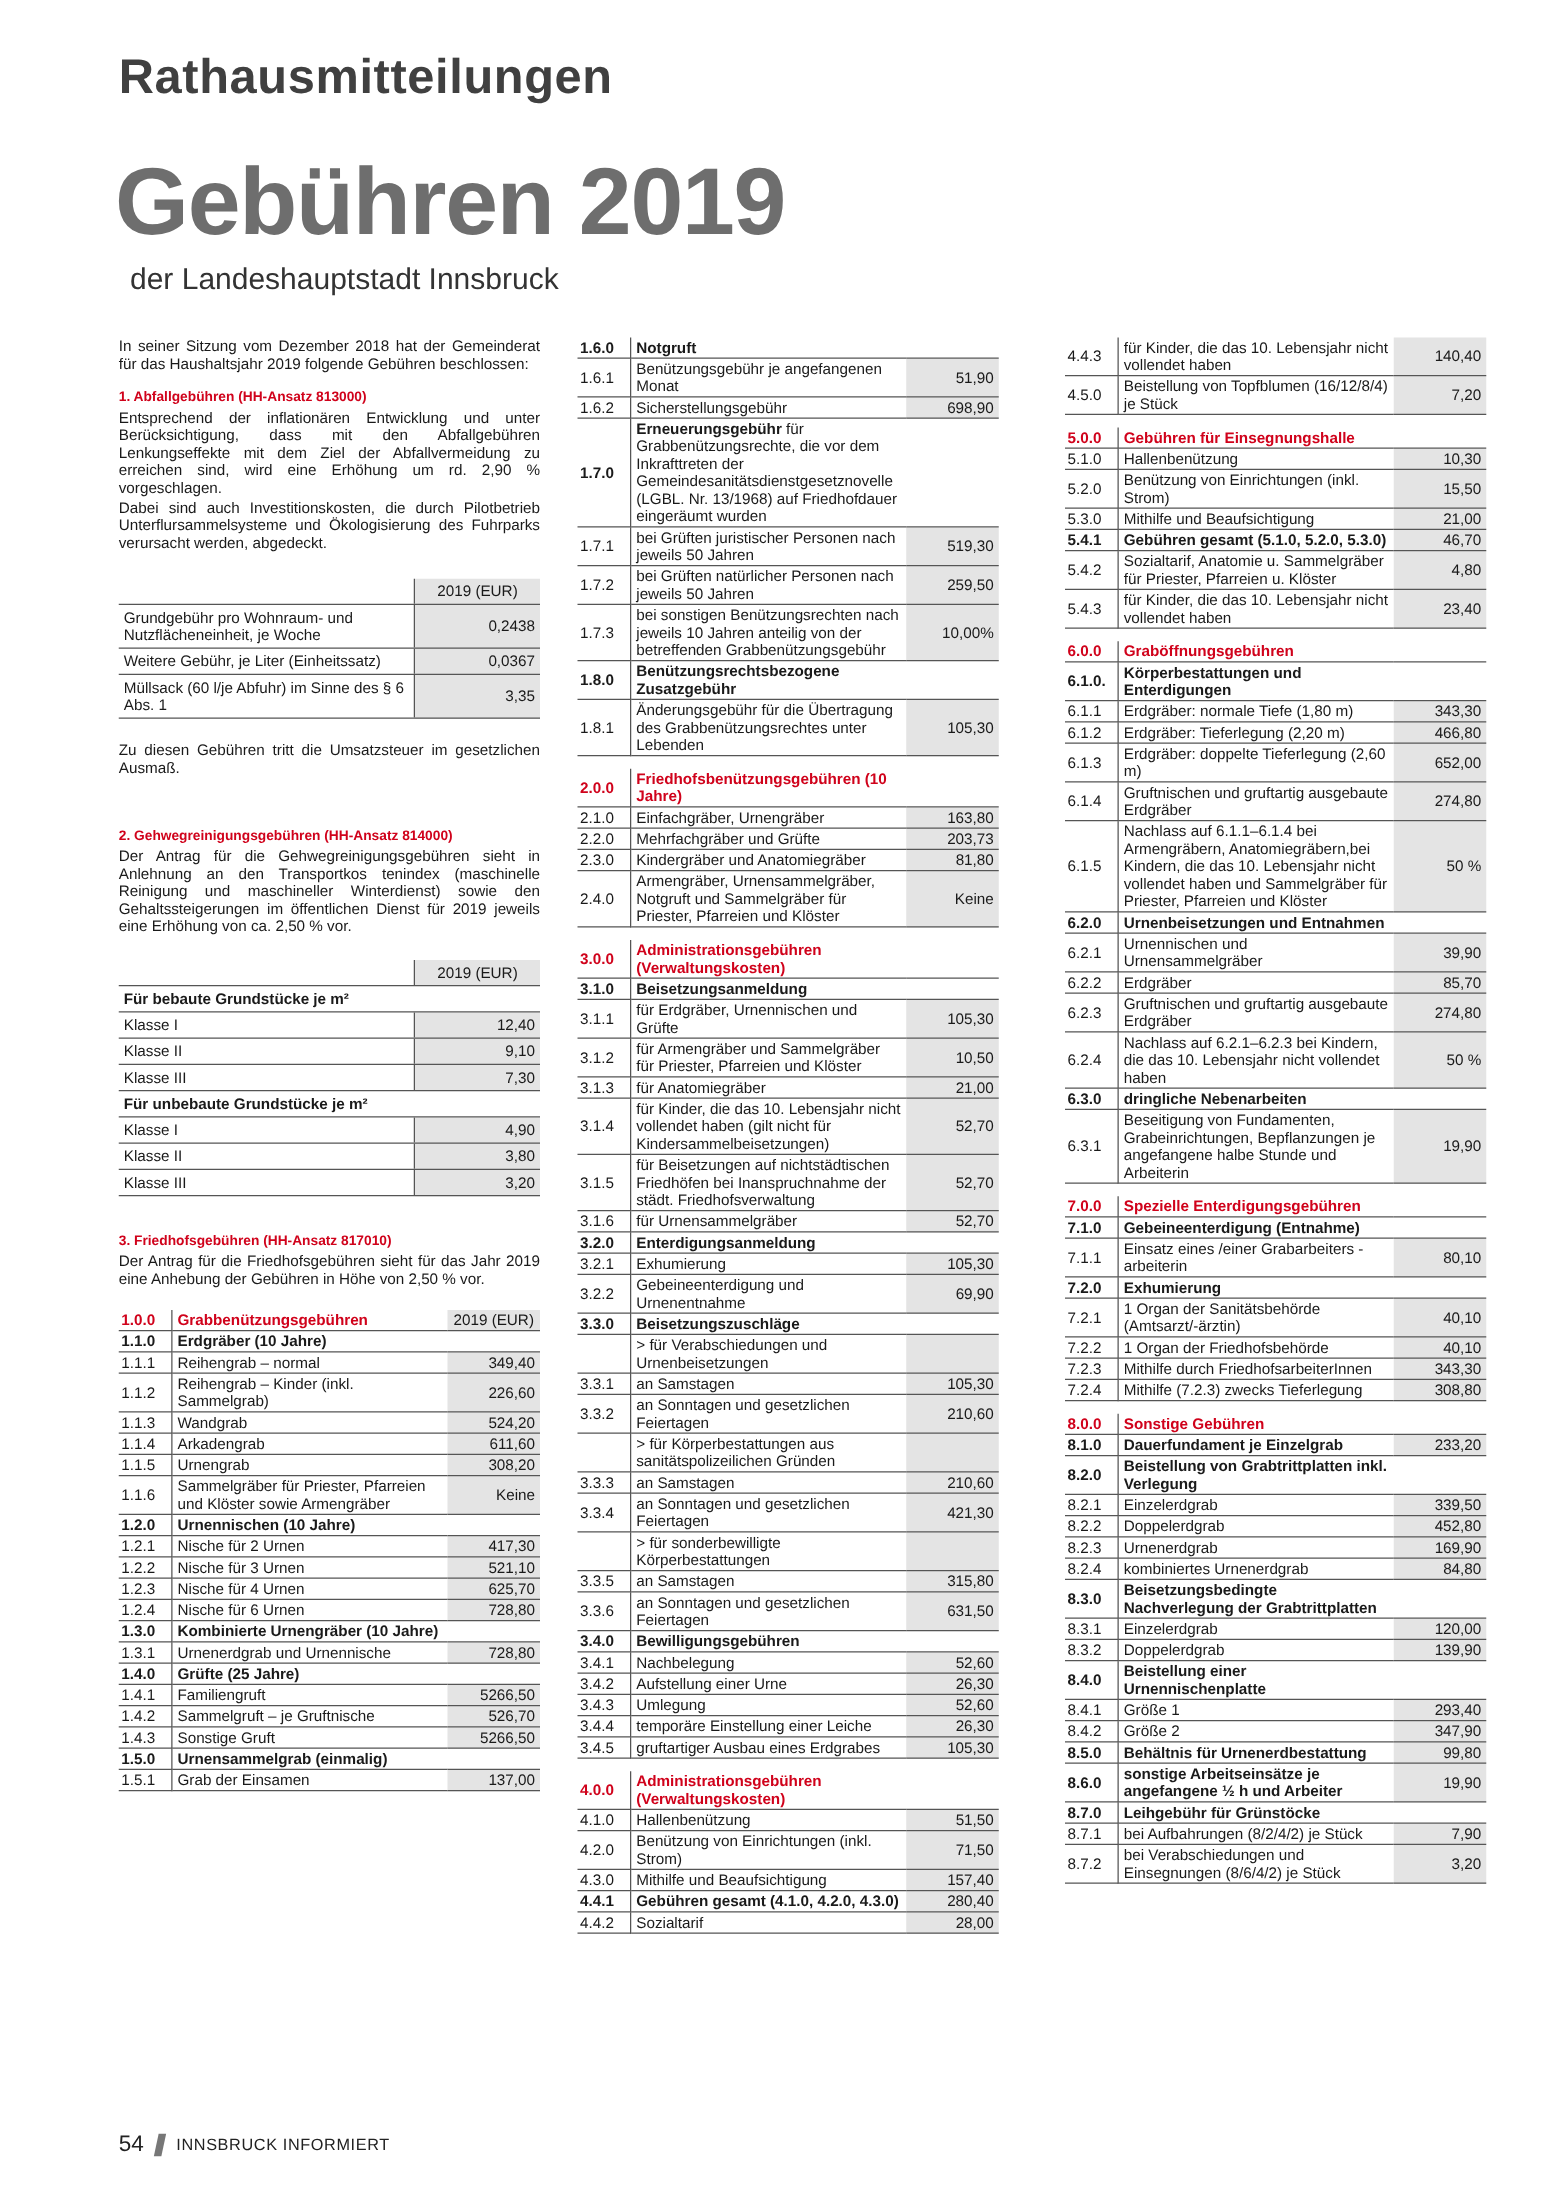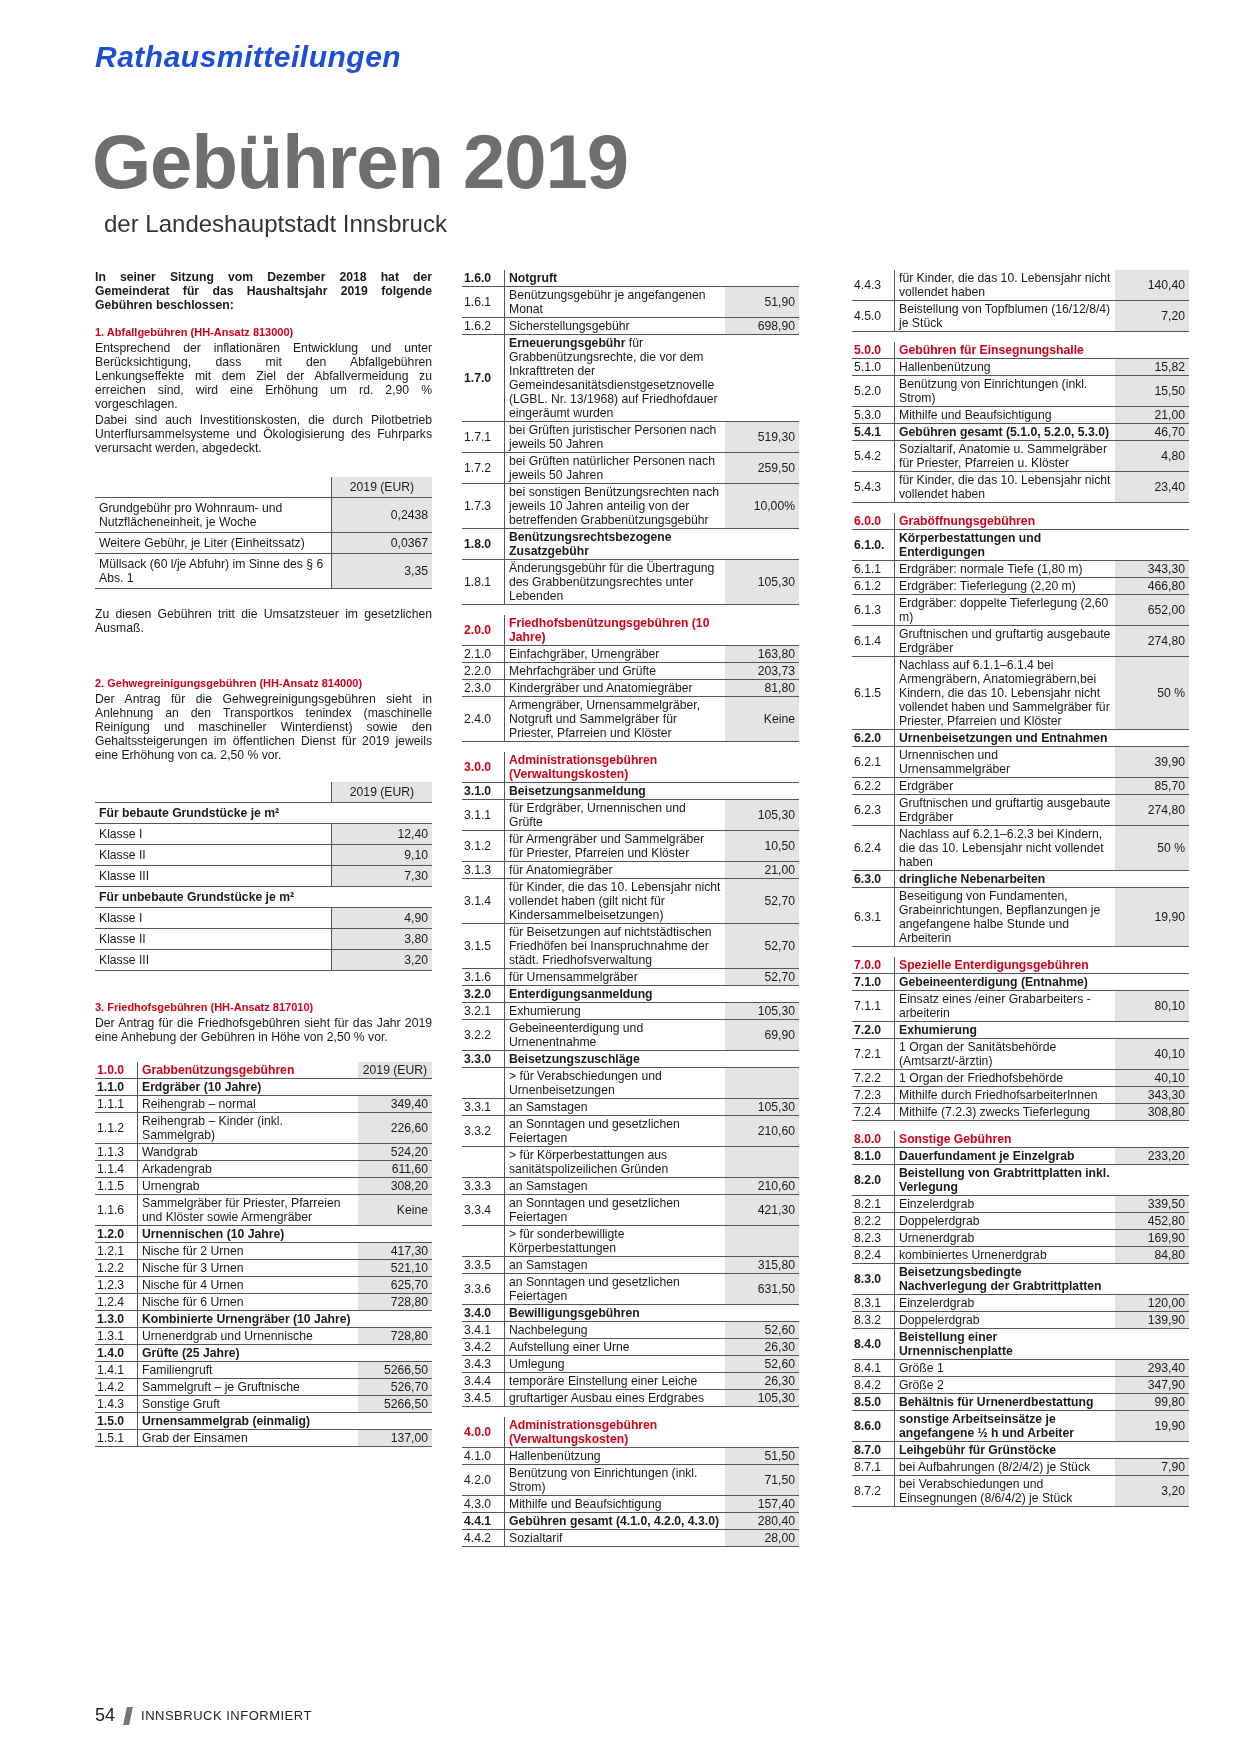--- a/index.html
+++ b/index.html
@@ -1,24 +1,24 @@
 <!DOCTYPE html>
 <html><head>
 <meta charset="utf-8">
 <style>
   html, body { margin:0; padding:0; background:#fff; }
   body { width:1240px; height:1754px; position:relative; font-family:"Liberation Sans", sans-serif; color:#1a1a1a; overflow:hidden; }
-  .kicker { position:absolute; left:95px; top:40px; font-size:30px; font-weight:bold; letter-spacing:0.5px; color:#1d4ed8;font-style:italic; }
+  .kicker { position:absolute; left:95px; top:40px; font-size:39px; font-weight:bold; letter-spacing:0.5px; color:#404040; }
   .title { position:absolute; left:92px; top:118px; font-size:76px; font-weight:bold; color:#6e6e6e; letter-spacing:-1px; }
   .subtitle { position:absolute; left:104px; top:210px; font-size:24px; color:#333; }
   .col { position:absolute; top:270px; font-size:12.2px; line-height:14px; }
   .col1 { left:95px; width:337px; }
   .col2 { left:462px; width:337px; }
   .col3 { left:852px; width:337px; }
-  .intro { font-weight:bold; text-align:justify; }
+  .intro { font-weight:normal; text-align:justify; }
   .sec-h { color:#d0021b; font-weight:bold; font-size:11px; line-height:17px; margin-top:12px; }
   .p { text-align:justify; margin:0 0 2px 0; }
   table { border-collapse:collapse; width:100%; }
   td { vertical-align:middle; padding:1px 4px; border-bottom:1.2px solid #555; }
   td.code { width:36px; text-align:left; border-right:1.2px solid #555; padding-left:2px; }
   td.val { width:66px; text-align:right; background:#e4e4e4; padding-right:4px; }
   td.val.empty { background:#fff; }
   tr.bold td.desc, tr.bold td.code { font-weight:bold; }
   tr.red td.desc, tr.red td.code { color:#d0021b; font-weight:bold; }
   tr.gap td { border-bottom:none; height:10px; padding:0; }
@@ -503,21 +503,21 @@
           <td></td>
         </tr>
         <tr class="red">
           <td class="code">5.0.0</td>
           <td class="desc">Gebühren für Einsegnungshalle</td>
           <td class="val empty"></td>
         </tr>
         <tr>
           <td class="code">5.1.0</td>
           <td class="desc">Hallenbenützung</td>
-          <td class="val">15,82</td>
+          <td class="val">10,30</td>
         </tr>
         <tr>
           <td class="code">5.2.0</td>
           <td class="desc">Benützung von Einrichtungen (inkl. Strom)</td>
           <td class="val">15,50</td>
         </tr>
         <tr>
           <td class="code">5.3.0</td>
           <td class="desc">Mithilfe und Beaufsichtigung</td>
           <td class="val">21,00</td>

